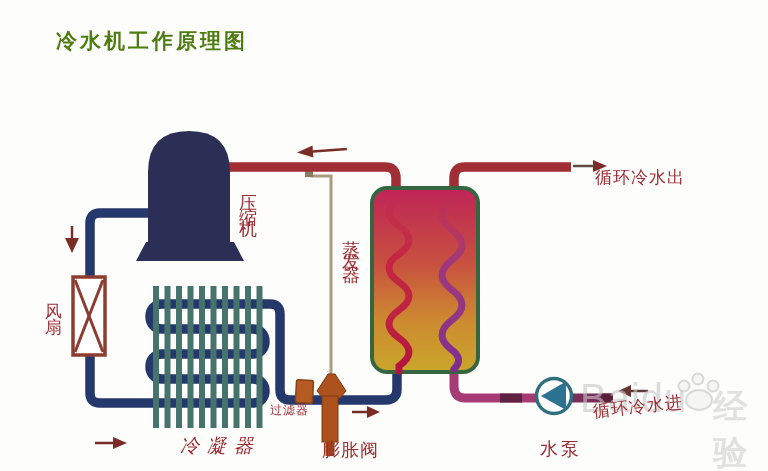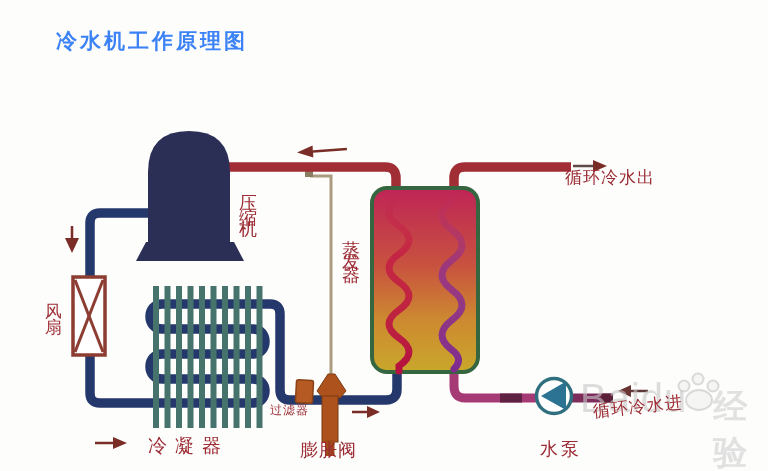--- a/index.html
+++ b/index.html
@@ -4,21 +4,21 @@
 <style>
   html,body{margin:0;padding:0;background:#fff;}
   .stage{
     position:relative;width:768px;height:471px;background:#fdfdfc;overflow:hidden;
     font-family:"Liberation Serif","DejaVu Serif",serif;
   }
   .stage svg.diagram{position:absolute;left:0;top:0;z-index:1;}
   .lbl{position:absolute;color:#9c2b33;z-index:3;line-height:1.05;white-space:nowrap;}
   .lbl.vert{writing-mode:vertical-rl;text-orientation:upright;}
   .title{position:absolute;left:56px;top:27px;font-size:21px;letter-spacing:3px;
-         color:#3b82f6;font-weight:600;z-index:3;}
+         color:#4d7c0f;font-weight:600;z-index:3;}
   
   .wm{position:absolute;left:580px;top:376px;z-index:2;color:#c9c9c9;}
   .wm-row1{position:relative;display:flex;align-items:flex-start;
            font-family:"Liberation Sans","DejaVu Sans",sans-serif;}
   .wm-brand{font-size:40px;font-weight:normal;color:rgba(198,198,198,.60);letter-spacing:1px;}
   .wm-cn{font-size:34px;font-weight:bold;color:rgba(202,202,202,.55);margin-left:26px;margin-top:8px;letter-spacing:2px;}
   .wm-paw{position:absolute;left:96px;top:-6px;}
   .wm-row2{font-family:"Liberation Sans","DejaVu Sans",sans-serif;font-size:20px;
            color:rgba(203,203,203,.75);letter-spacing:1px;margin-top:-6px;}
 </style>
@@ -148,27 +148,27 @@
       </g>
     </g>
   </svg>
 
   <div class="title">冷水机工作原理图</div>
 
   <div class="lbl vert" style="left:238px;top:181px;font-size:18px;letter-spacing:12px;">压缩机</div>
 
   <div class="lbl vert" style="left:44px;top:290px;font-size:17px;letter-spacing:14px;">风扇</div>
 
-  <div class="lbl" style="left:148px;top:436px;font-size:19px;letter-spacing:8px;">冷凝器</div>
+  <div class="lbl" style="left:180px;top:436px;font-size:19px;letter-spacing:8px;font-style:italic;">冷凝器</div>
 
   <div class="lbl" style="left:270px;top:404px;font-size:12px;letter-spacing:1px;">过滤器</div>
 
-  <div class="lbl" style="left:300px;top:441px;font-size:18px;letter-spacing:1px;">膨胀阀</div>
+  <div class="lbl" style="left:322px;top:441px;font-size:18px;letter-spacing:1px;">膨胀阀</div>
 
   <div class="lbl vert" style="left:341px;top:226px;font-size:18px;letter-spacing:13px;">蒸发器</div>
 
   <div class="lbl" style="left:540px;top:440px;font-size:18px;letter-spacing:3px;">水泵</div>
 
-  <div class="lbl" style="left:565px;top:169px;font-size:17px;letter-spacing:1px;">循环冷水出</div>
+  <div class="lbl" style="left:595px;top:169px;font-size:17px;letter-spacing:1px;">循环冷水出</div>
 
   <div class="lbl" style="left:593px;top:403px;font-size:17px;letter-spacing:1px;transform:rotate(-6deg);transform-origin:left center;">循环冷水进</div>
 
 </div>
 
 </body></html>

